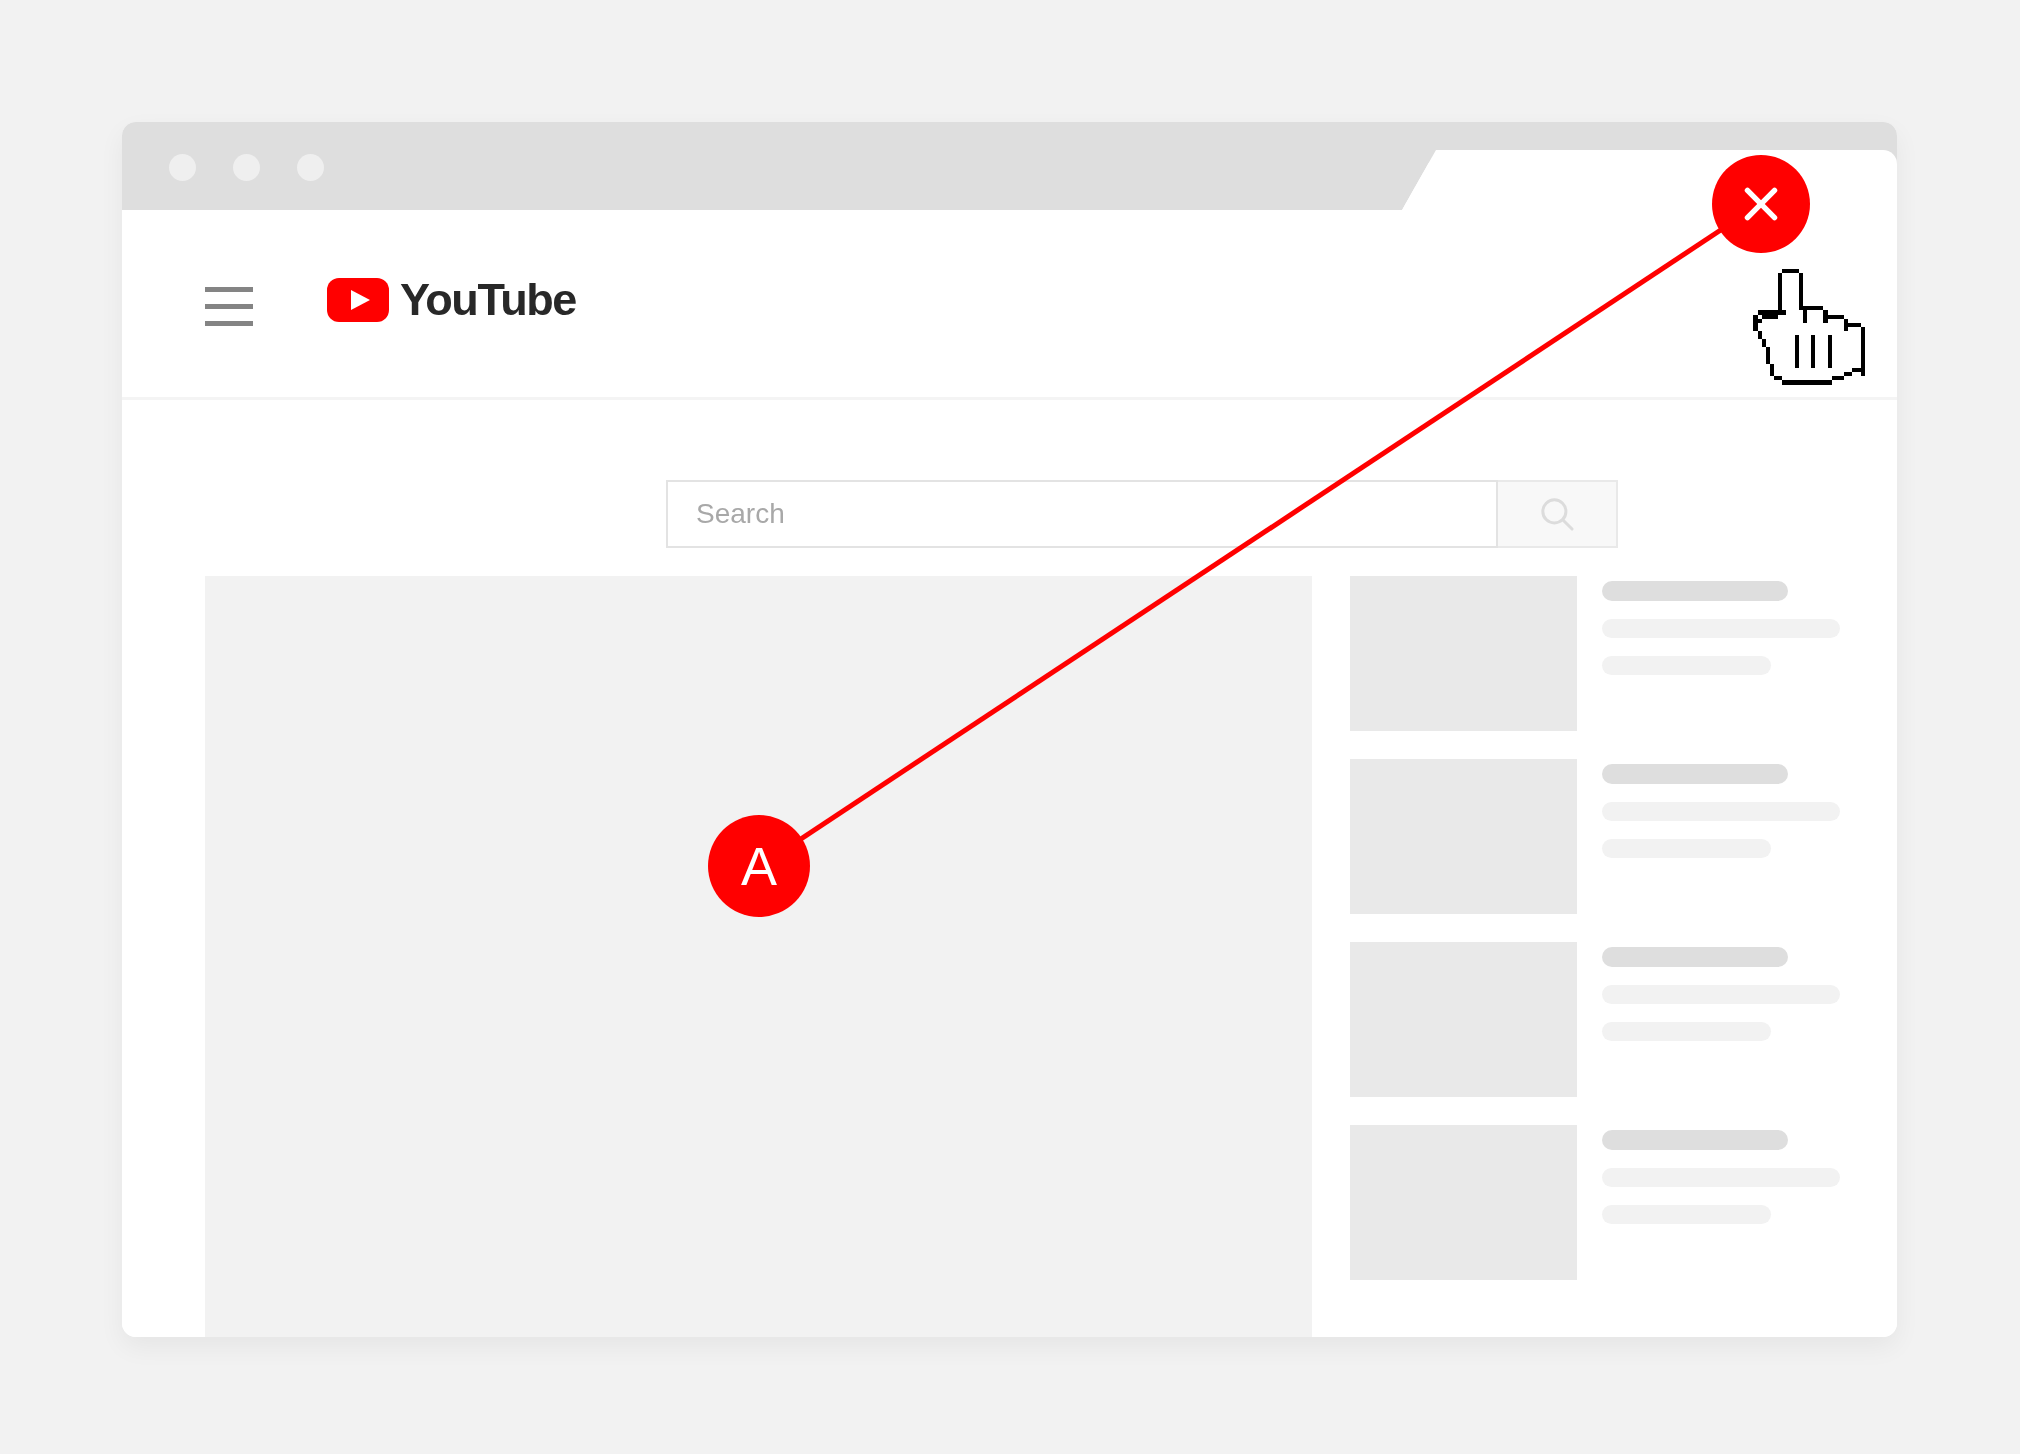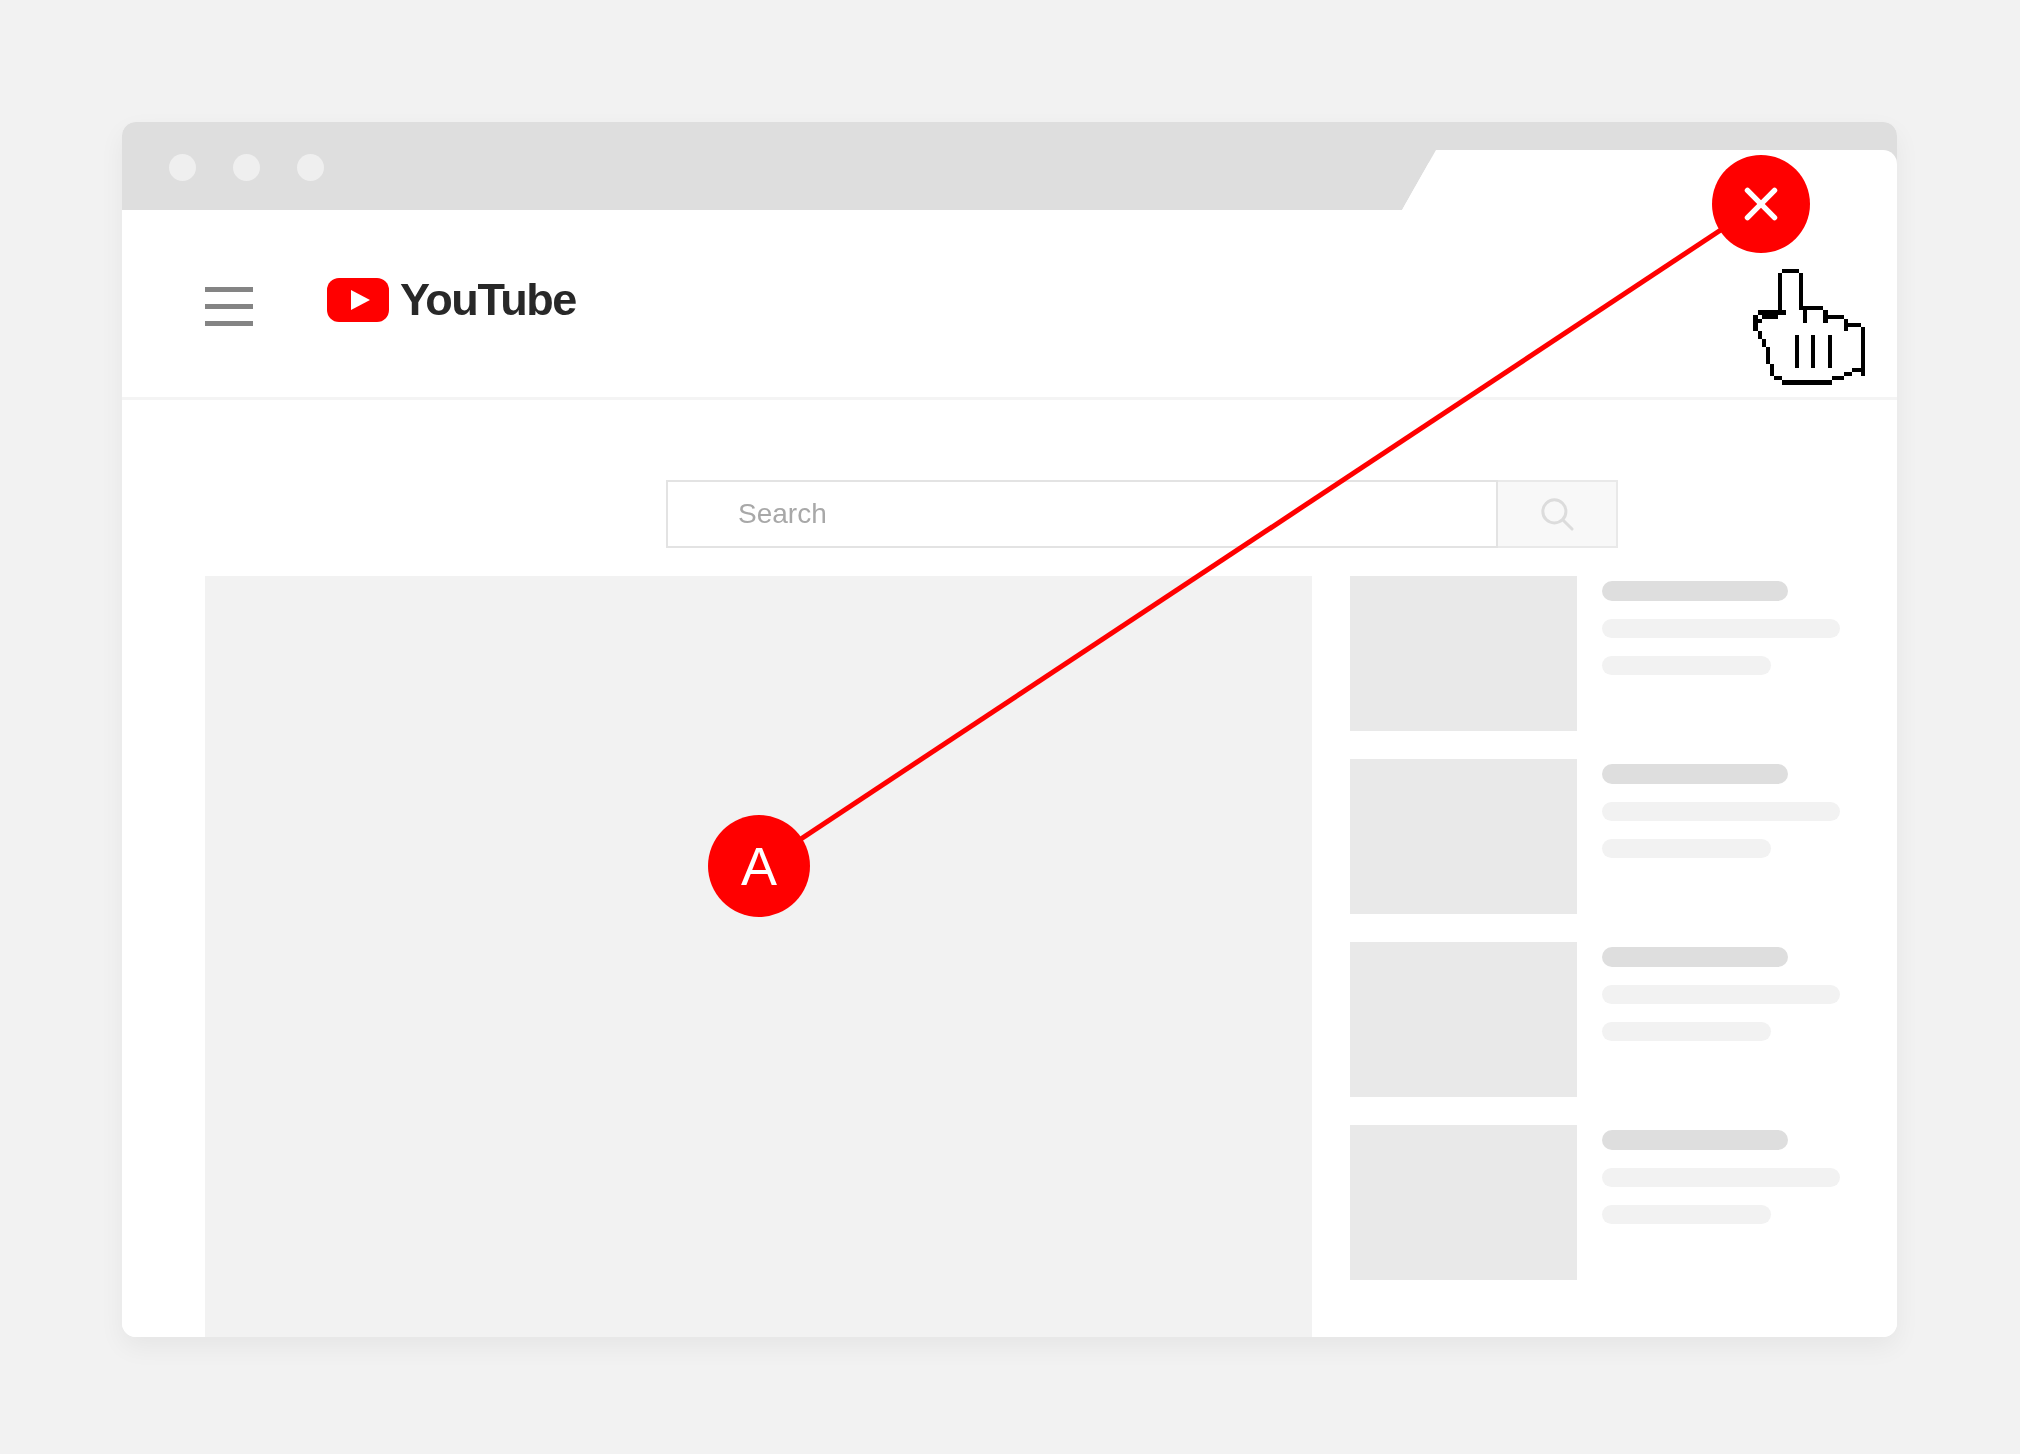--- a/index.html
+++ b/index.html
@@ -143,21 +143,20 @@
   #search-box {
     position: absolute;
     left: 544px;
     top: 270px;
     width: 832px;
     height: 68px;
     border: 2px solid #e3e3e3;
     background: #ffffff;
     display: flex;
     align-items: center;
-    padding-left: 42px;
   }
   #search-input {
     border: none;
     outline: none;
     background: transparent;
     width: 100%;
     height: 100%;
     padding: 0 28px;
     font-family: "Liberation Sans", sans-serif;
     font-size: 28px;

